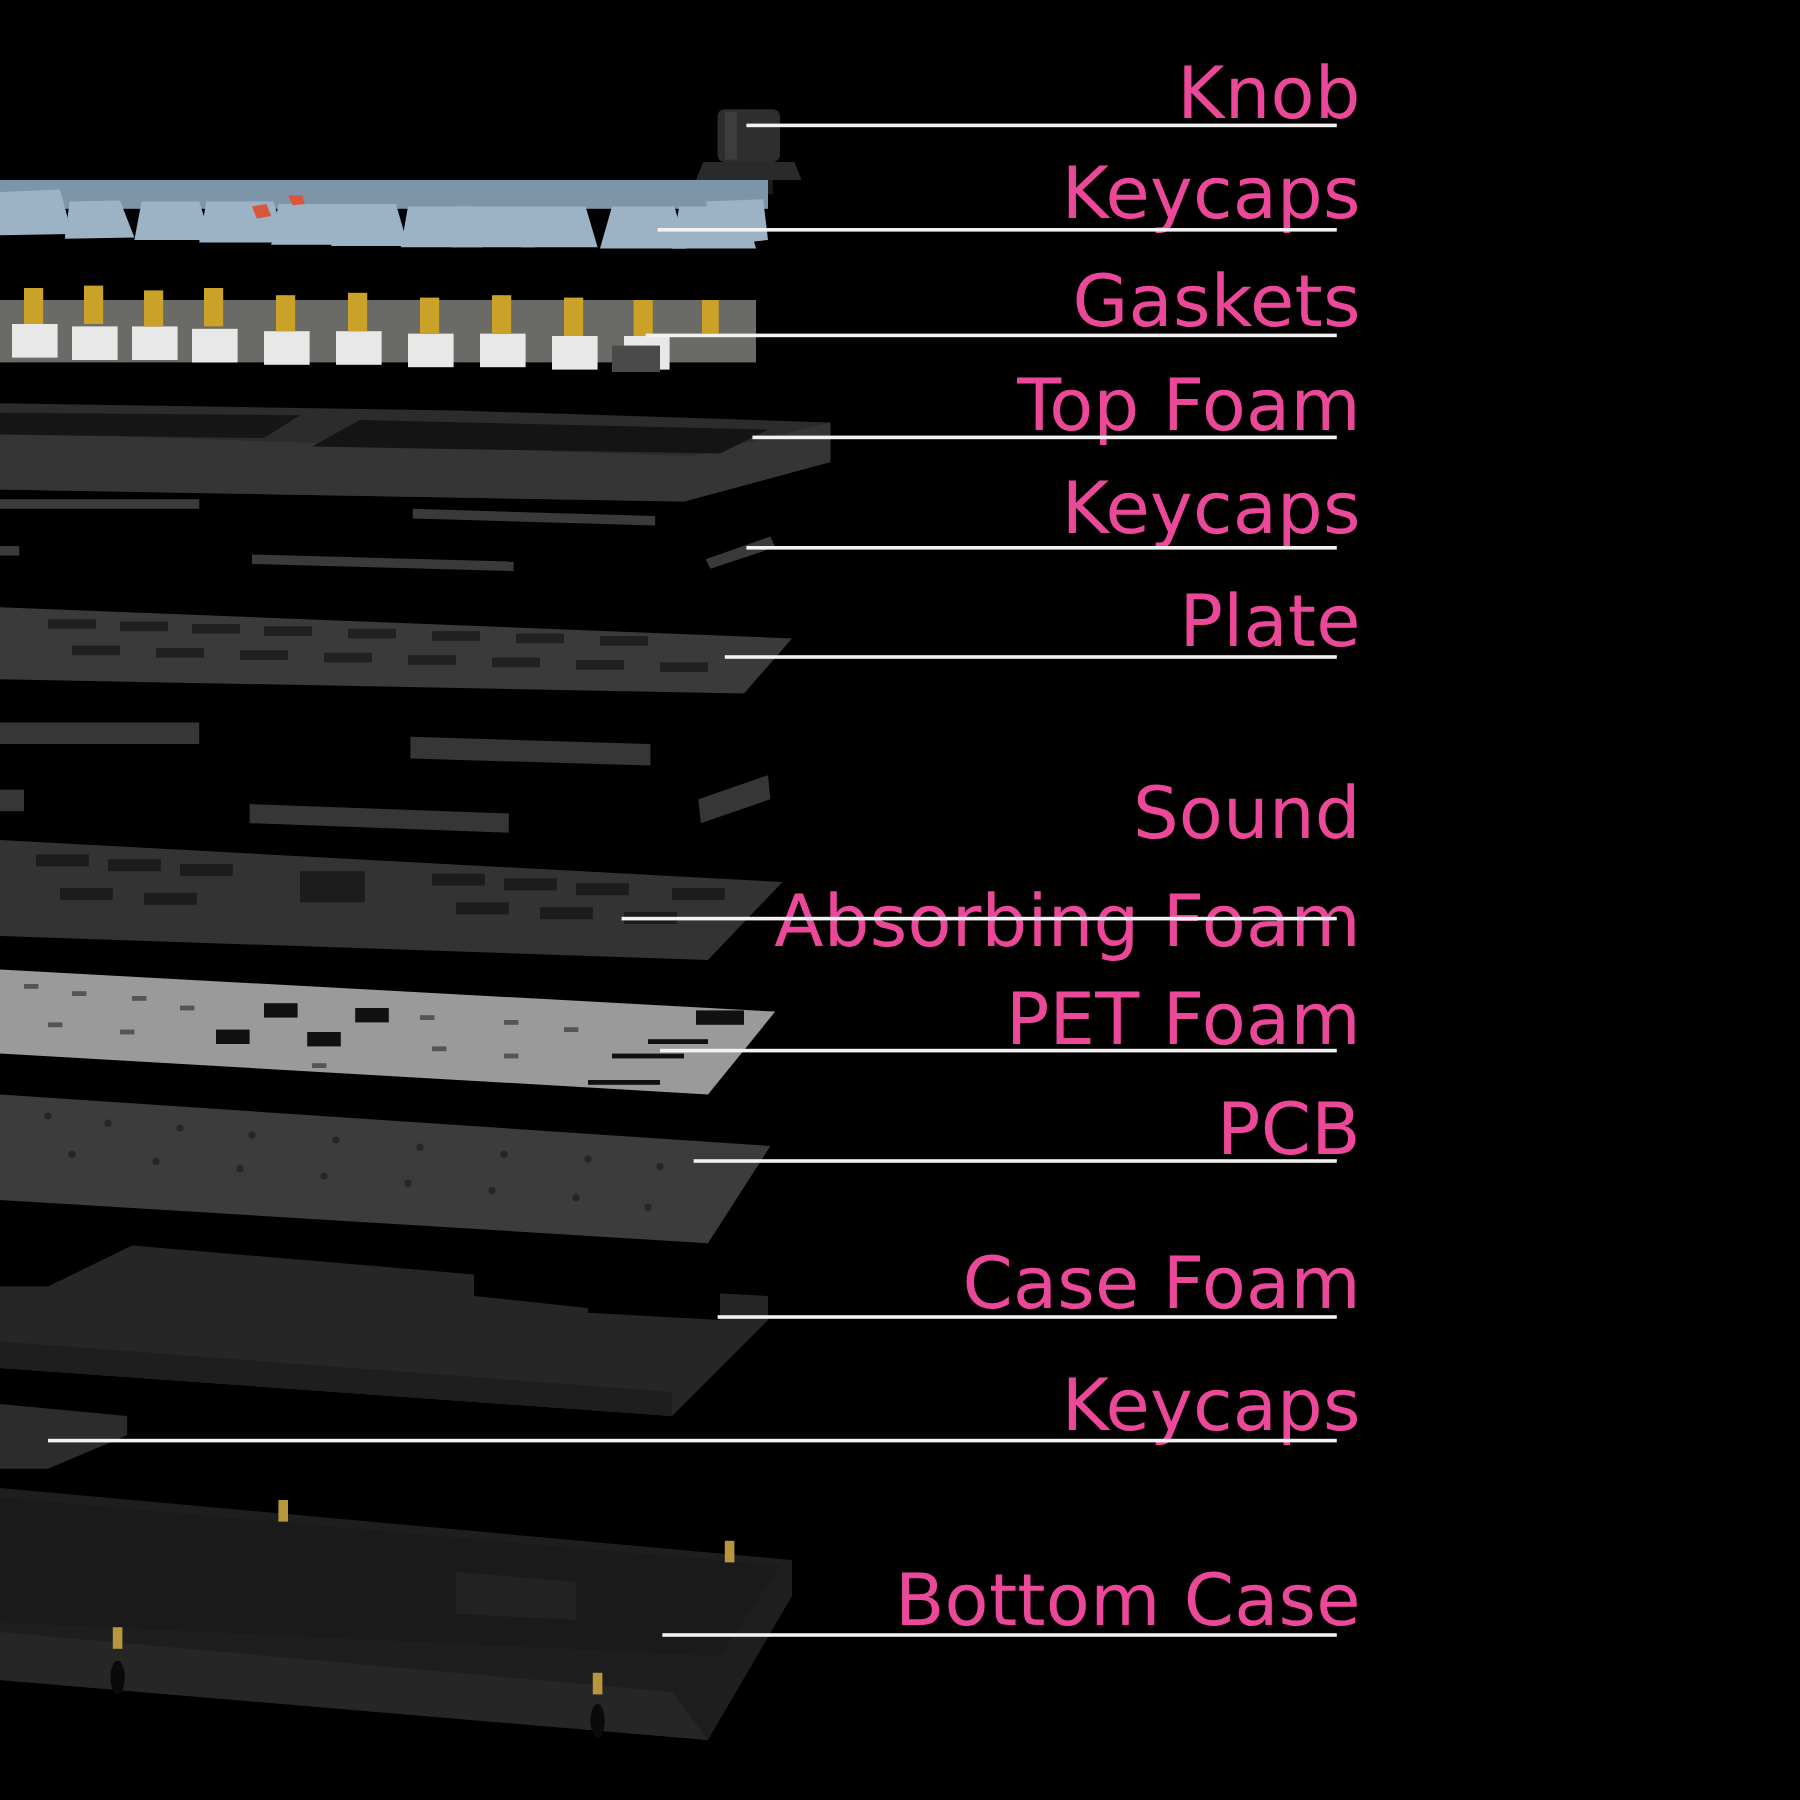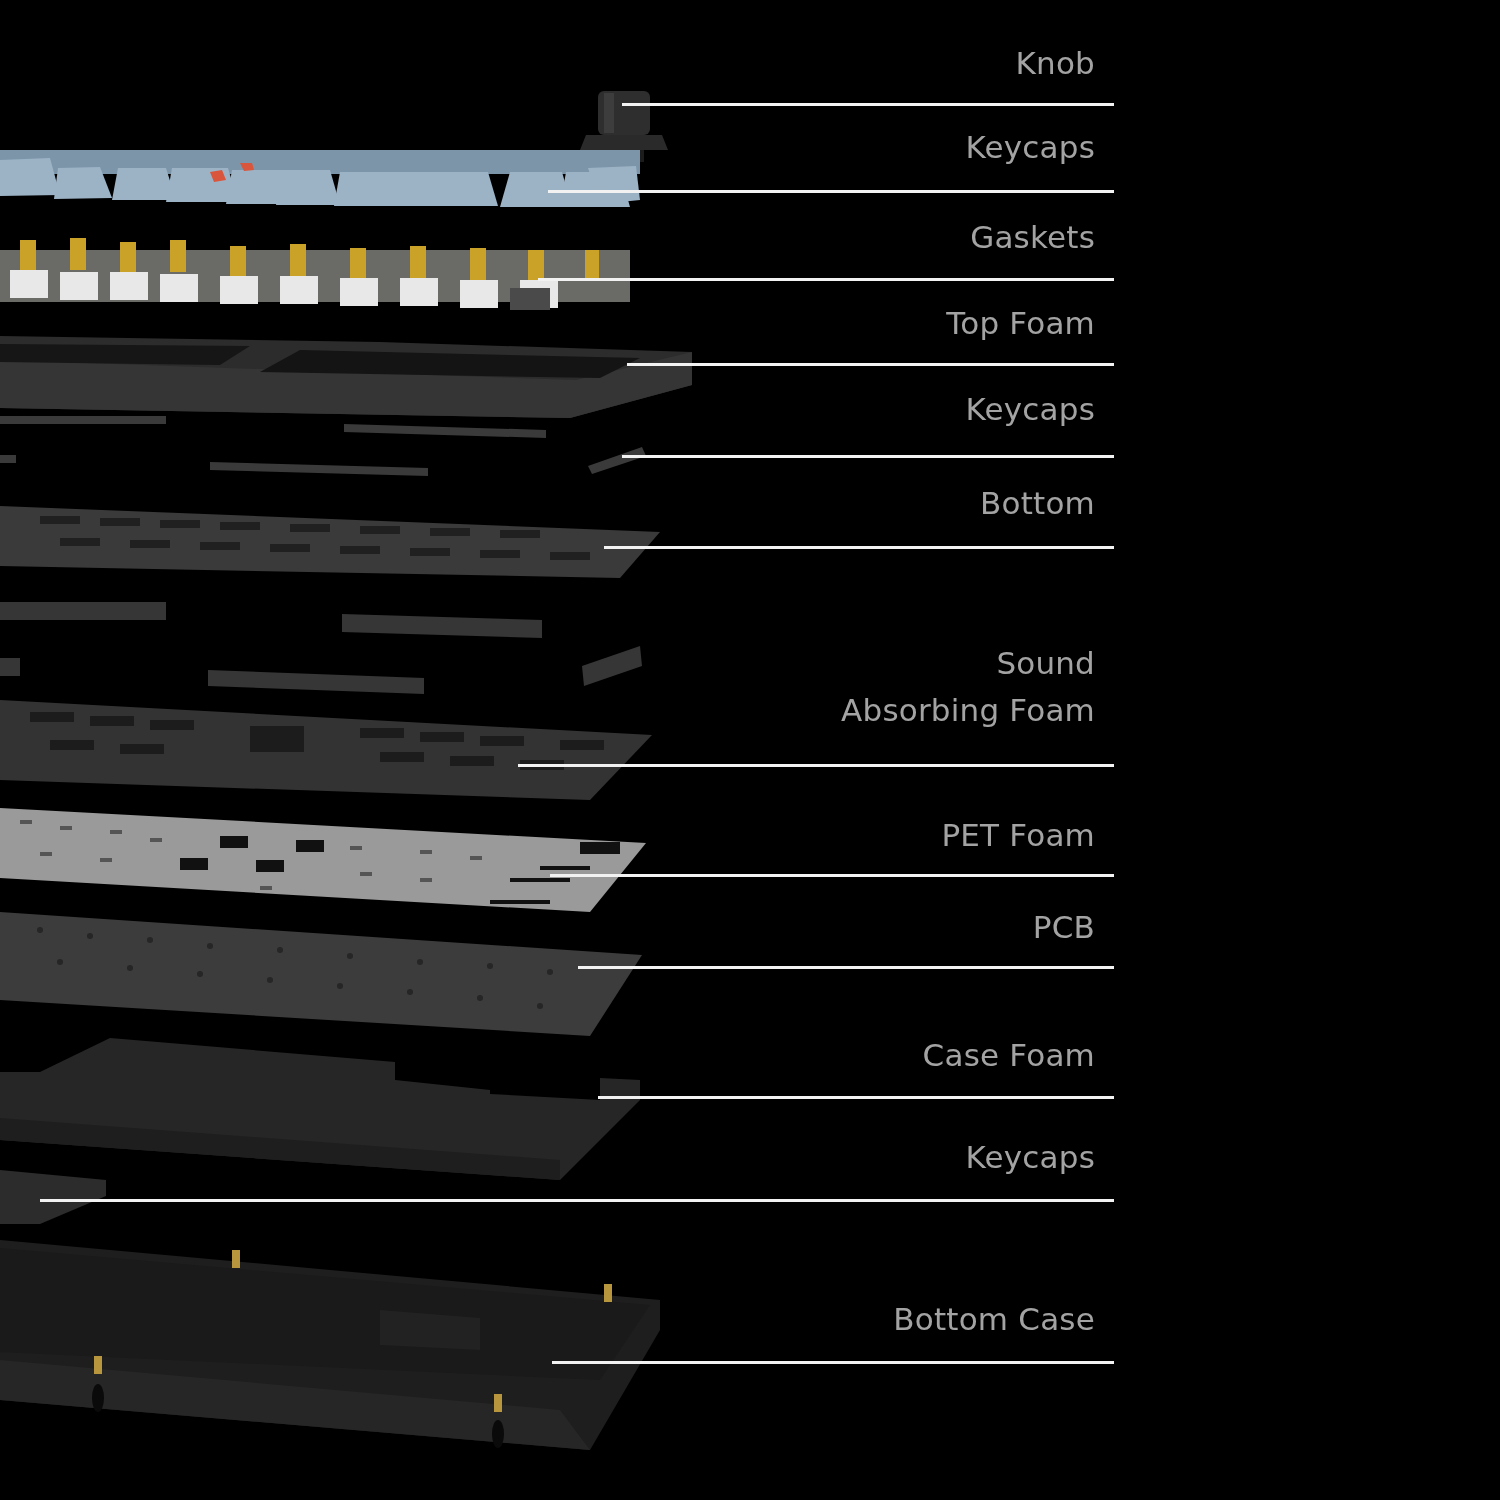--- a/index.html
+++ b/index.html
@@ -1,19 +1,19 @@
 <!DOCTYPE html>
 <html><head>
 <meta charset="utf-8">
 <style>
   html, body { margin:0; padding:0; background:#000; }
   body { width:1500px; height:1500px; position:relative; overflow:hidden; font-family:"DejaVu Sans","Liberation Sans",sans-serif; }
   #art { position:absolute; left:0; top:0; width:1500px; height:1500px; }
-  .label { position:absolute; right:405px; color:#a3a3a3; font-size:31px; line-height:1; text-align:right; white-space:nowrap; letter-spacing:0.2px; }
-  .label .line2 { display:block; margin-top:16px; }
+  .label { position:absolute; right:366px; color:#ec4899; font-size:60px; line-height:1; text-align:right; white-space:nowrap; letter-spacing:0.2px; }
+  .label .line2 { display:block; margin-top:30px; }
   .leader { position:absolute; height:3px; background:#f2f2f2; }
 </style>
 </head>
 <body>
 
 <svg id="art" viewBox="0 0 1500 1500" xmlns="http://www.w3.org/2000/svg">
 
   <g>
     <rect x="598" y="91" width="52" height="44" rx="6" fill="#2e2e2e"></rect>
     <rect x="604" y="93" width="10" height="40" fill="#3d3d3d"></rect>
@@ -211,21 +211,21 @@
     </g>
   </g>
 </svg>
 
 <div id="labels">
   <div class="label" style="top:48px"><span>Knob</span></div>
   <div class="label" style="top:132px"><span>Keycaps</span></div>
   <div class="label" style="top:222px"><span>Gaskets</span></div>
   <div class="label" style="top:308px"><span>Top Foam</span></div>
   <div class="label" style="top:394px"><span>Keycaps</span></div>
-  <div class="label" style="top:488px"><span>Bottom</span></div>
+  <div class="label" style="top:488px"><span>Plate</span></div>
   <div class="label" style="top:648px"><span>Sound</span><span class="line2">Absorbing Foam</span></div>
   <div class="label" style="top:820px"><span>PET Foam</span></div>
   <div class="label" style="top:912px"><span>PCB</span></div>
   <div class="label" style="top:1040px"><span>Case Foam</span></div>
   <div class="label" style="top:1142px"><span>Keycaps</span></div>
   <div class="label" style="top:1304px"><span>Bottom Case</span></div>
 </div>
 
 <div id="leaders">
     <div class="leader" style="left: 622px; top: 103px; width: 492px; background: rgb(242, 242, 242);"></div>

